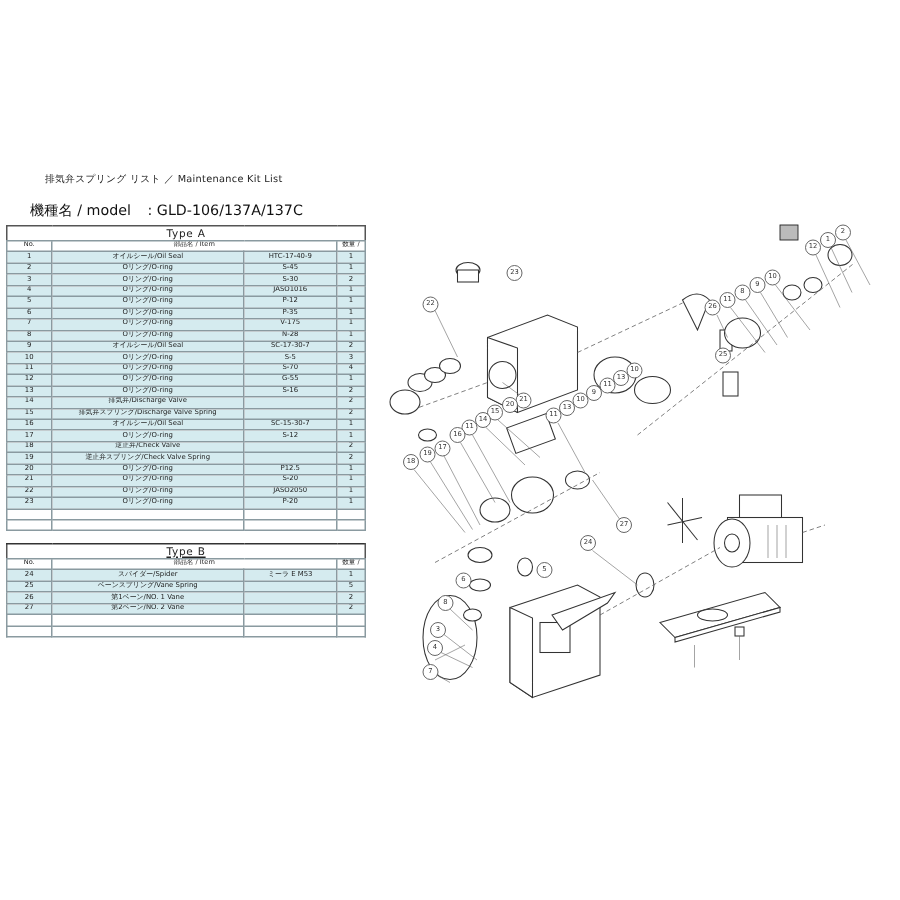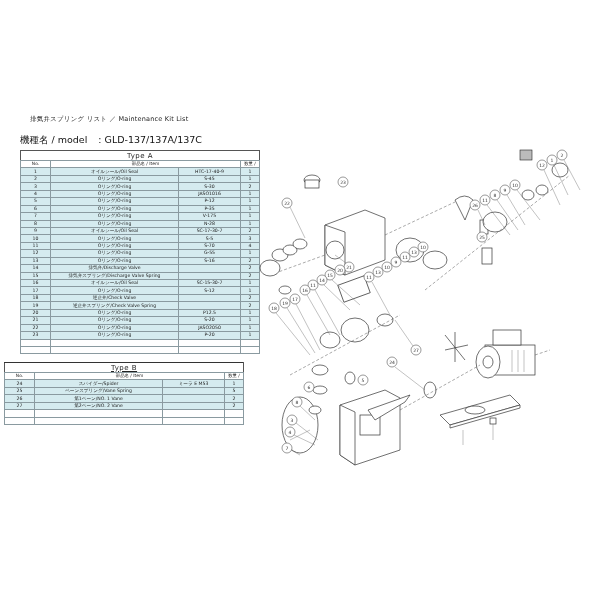--- a/index.html
+++ b/index.html
@@ -8,21 +8,21 @@
 
   .doc-subtitle { position: absolute; left: 30px; top: 115px; font-size: 6.5px; color: #222; letter-spacing: 0.2px; }
   .doc-model { position: absolute; left: 20px; top: 134px; font-size: 9.5px; color: #111; }
 
   .kit-table { position: absolute; left: 4px; width: 239px; border-collapse: collapse; table-layout: fixed; }
   .kit-table td, .kit-table th { border: 1px solid #8a9aa0; font-size: 4.6px; height: 7.45px; line-height: 6px; padding: 0 1px; text-align: center; white-space: nowrap; overflow: hidden; font-weight: normal; color: #222; }
   .kit-table .type-title td { font-size: 7px; height: 10px; background: #fff; border-left-color: #555; border-right-color: #555; border-top: 1px solid #555; letter-spacing: 0.5px; }
   .kit-table .hdr td { background: #fff; font-size: 4.4px; }
   .kit-table .row td { background: #d5ebef; }
   .kit-table .empty td { background: #fff; }
-  .type-a { top: 150px; margin-left: 16px; }
+  .type-a { top: 150px; }
   .type-b { top: 362px; }
   .type-b .type-title td { text-decoration: underline; border-top: 1.5px solid #333; }
 
   col.c-no { width: 30px; }
   col.c-item { width: 128px; }
   col.c-code { width: 62px; }
   col.c-qty { width: 19px; }
 
   .diagram { position: absolute; left: 250px; top: 140px; width: 350px; height: 380px; }
   .diagram svg { width: 100%; height: 100%; }
@@ -32,21 +32,21 @@
   .part { stroke: #333; stroke-width: 0.7; fill: #fff; }
   .part-dark { stroke: #222; stroke-width: 0.6; fill: #bbb; }
   .dash { stroke: #555; stroke-width: 0.5; stroke-dasharray: 3 2; fill: none; }
 </style>
 </head>
 <body>
 
 <div class="doc-subtitle">排気弁スプリング リスト  ／  Maintenance Kit  List</div>
 <div class="doc-model">
   <span>機種名 / model</span>
-  <span style="margin-left:8px">: GLD-137/137A/137C</span>
+  <span style="margin-left:8px">: GLD-106/137A/137C</span>
 </div>
 
 <table class="kit-table type-a">
   <colgroup>
       <col class="c-no">
       <col class="c-item">
       <col class="c-code">
       <col class="c-qty">
     </colgroup>
   <tbody id="type-a-body">

